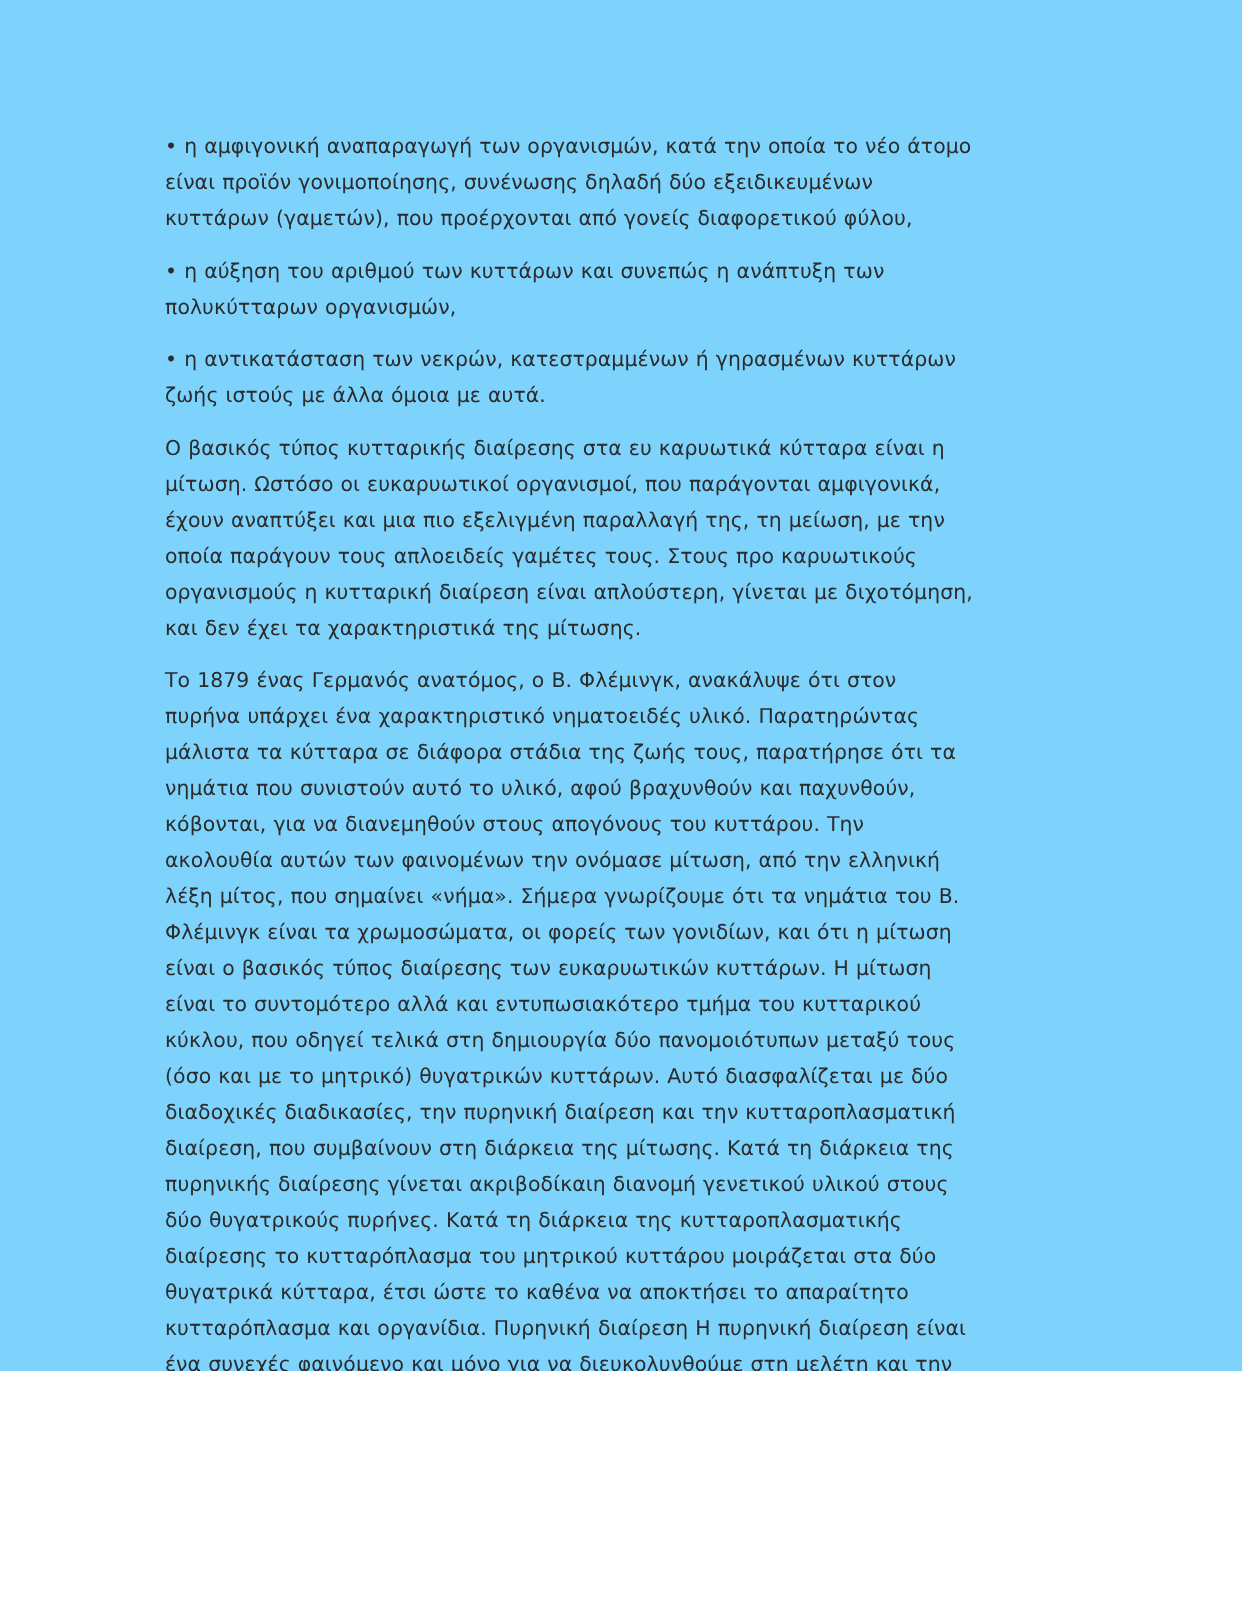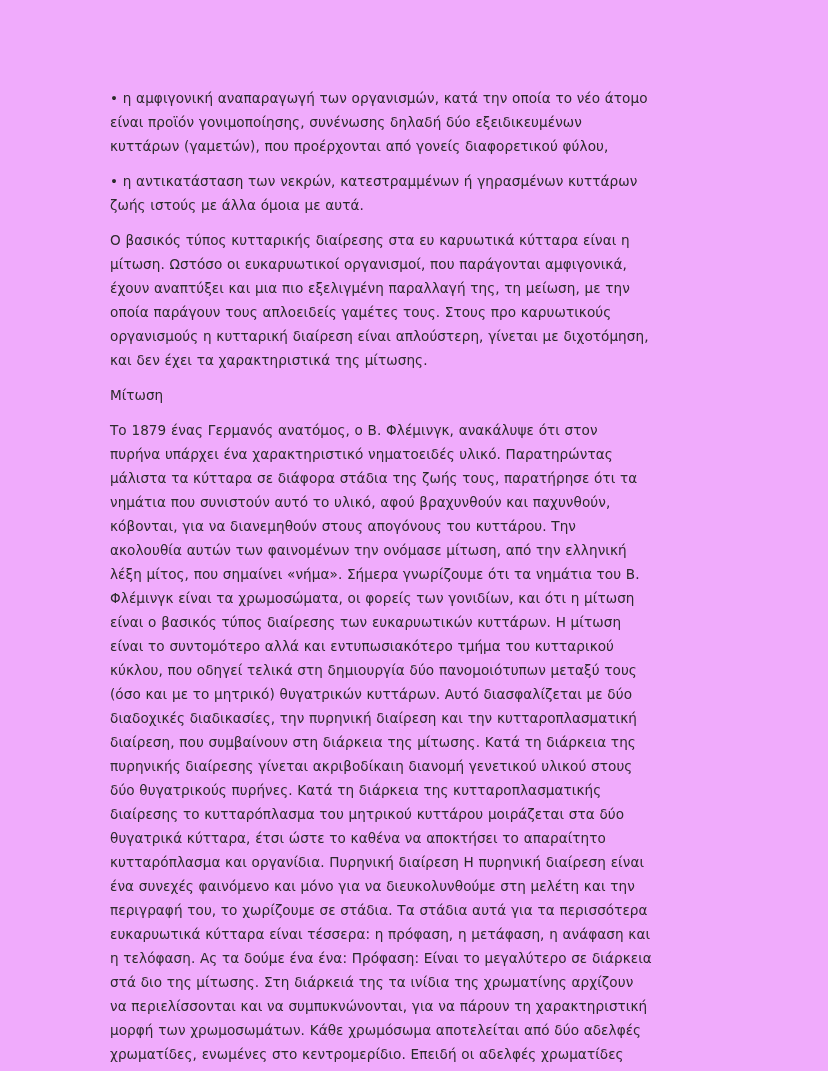--- a/index.html
+++ b/index.html
@@ -9,22 +9,22 @@
     background: #ffffff;
   }
 
   body {
     font-family: "DejaVu Sans", "Liberation Sans", sans-serif;
   }
 
   .page {
     position: relative;
     width: 828px;
-    height: 1071px;
-    background: #f0abfc;
+    height: 914px;
+    background: #7dd3fc;
     box-sizing: border-box;
     overflow: hidden;
     padding-left: 32px;
   }
 
   .content {
     position: absolute;
     left: 110px;
     top: 86px;
     width: 542px;
@@ -66,23 +66,23 @@
   }
 </style>
 </head>
 <body>
 
 <div class="page">
   <div class="content">
 
     <p class="para para-bullet"><span class="bullet-glyph">•</span> <span class="para-body">η αμφιγονική αναπαραγωγή των οργανισμών, κατά την οποία το νέο άτομο είναι προϊόν γονιμοποίησης, συνένωσης δηλαδή δύο εξειδικευμένων κυττάρων (γαμετών), που προέρχονται από γονείς διαφορετικού φύλου,</span></p>
 
+    <p class="para para-bullet"><span class="bullet-glyph">•</span> <span class="para-body">η αύξηση του αριθμού των κυττάρων και συνεπώς η ανάπτυξη των πολυκύτταρων οργανισμών,</span></p>
 
     <p class="para para-bullet"><span class="bullet-glyph">•</span> <span class="para-body">η αντικατάσταση των νεκρών, κατεστραμμένων ή γηρασμένων κυττάρων ζωής ιστούς με άλλα όμοια με αυτά.</span></p>
 
     <p class="para para-indent"> Ο βασικός τύπος κυτταρικής διαίρεσης στα ευ καρυωτικά κύτταρα είναι η μίτωση. Ωστόσο οι ευκαρυωτικοί οργανισμοί, που παράγονται αμφιγονικά, έχουν αναπτύξει και μια πιο εξελιγμένη παραλλαγή της, τη μείωση, με την οποία παράγουν τους απλοειδείς γαμέτες τους. Στους προ καρυωτικούς οργανισμούς η κυτταρική διαίρεση είναι απλούστερη, γίνεται με διχοτόμηση, και δεν έχει τα χαρακτηριστικά της μίτωσης.</p>
 
-    <p class="heading-line"> Μίτωση</p>
 
     <p class="para para-indent"> Το 1879 ένας Γερμανός ανατόμος, ο Β. Φλέμινγκ, ανακάλυψε ότι στον πυρήνα υπάρχει ένα χαρακτηριστικό νηματοειδές υλικό. Παρατηρώντας μάλιστα τα κύτταρα σε διάφορα στάδια της ζωής τους, παρατήρησε ότι τα νημάτια που συνιστούν αυτό το υλικό, αφού βραχυνθούν και παχυνθούν, κόβονται, για να διανεμηθούν στους απογόνους του κυττάρου. Την ακολουθία αυτών των φαινομένων την ονόμασε μίτωση, από την ελληνική λέξη μίτος, που σημαίνει «νήμα». Σήμερα γνωρίζουμε ότι τα νημάτια του Β. Φλέμινγκ είναι τα χρωμοσώματα, οι φορείς των γονιδίων, και ότι η μίτωση είναι ο βασικός τύπος διαίρεσης των ευκαρυωτικών κυττάρων. Η μίτωση είναι το συντομότερο αλλά και εντυπωσιακότερο τμήμα του κυτταρικού κύκλου, που οδηγεί τελικά στη δημιουργία δύο πανομοιότυπων μεταξύ τους (όσο και με το μητρικό) θυγατρικών κυττάρων. Αυτό διασφαλίζεται με δύο διαδοχικές διαδικασίες, την πυρηνική διαίρεση και την κυτταροπλασματική διαίρεση, που συμβαίνουν στη διάρκεια της μίτωσης. Κατά τη διάρκεια της πυρηνικής διαίρεσης γίνεται ακριβοδίκαιη διανομή γενετικού υλικού στους δύο θυγατρικούς πυρήνες. Κατά τη διάρκεια της κυτταροπλασματικής διαίρεσης το κυτταρόπλασμα του μητρικού κυττάρου μοιράζεται στα δύο θυγατρικά κύτταρα, έτσι ώστε το καθένα να αποκτήσει το απαραίτητο κυτταρόπλασμα και οργανίδια. Πυρηνική διαίρεση Η πυρηνική διαίρεση είναι ένα συνεχές φαινόμενο και μόνο για να διευκολυνθούμε στη μελέτη και την περιγραφή του, το χωρίζουμε σε στάδια. Τα στάδια αυτά για τα περισσότερα ευκαρυωτικά κύτταρα είναι τέσσερα: η πρόφαση, η μετάφαση, η ανάφαση και η τελόφαση. Ας τα δούμε ένα ένα: Πρόφαση: Είναι το μεγαλύτερο σε διάρκεια στά διο της μίτωσης. Στη διάρκειά της τα ινίδια της χρωματίνης αρχίζουν να περιελίσσονται και να συμπυκνώνονται, για να πάρουν τη χαρακτηριστική μορφή των χρωμοσωμάτων. Κάθε χρωμόσωμα αποτελείται από δύο αδελφές χρωματίδες, ενωμένες στο κεντρομερίδιο. Επειδή οι αδελφές χρωματίδες είναι αποτέλεσμα του αυτοδιπλασιασμού του γενετικού υλικού, που έγινε κατά τη μεσόφαση, αποτελούνται (η καθεμιά) από ένα δίκλωνο μόριο DNA και είναι γενετικά όμοιες. Ο λόγος για τον οποίο το γενετικό υλικό του κυττάρου «πακετάρεται» σε χρωμοσώματα είναι απλός: δεν πρέπει να σπάσει ούτε να χαθεί τίποτε κατά τη μεταφορά του γενετικού υλικού στα θυγατρικά κύτταρα. Στη συνέχεια σχηματίζεται η άτρακτος. Αυτό στα ζωικά κύτταρα γίνεται με τη βοήθεια του κεντροσωματίου, που έχει ήδη διπλασιαστεί κατά τη μεσόφαση.</p>
 
   </div>
 </div>
 
 </body></html>

